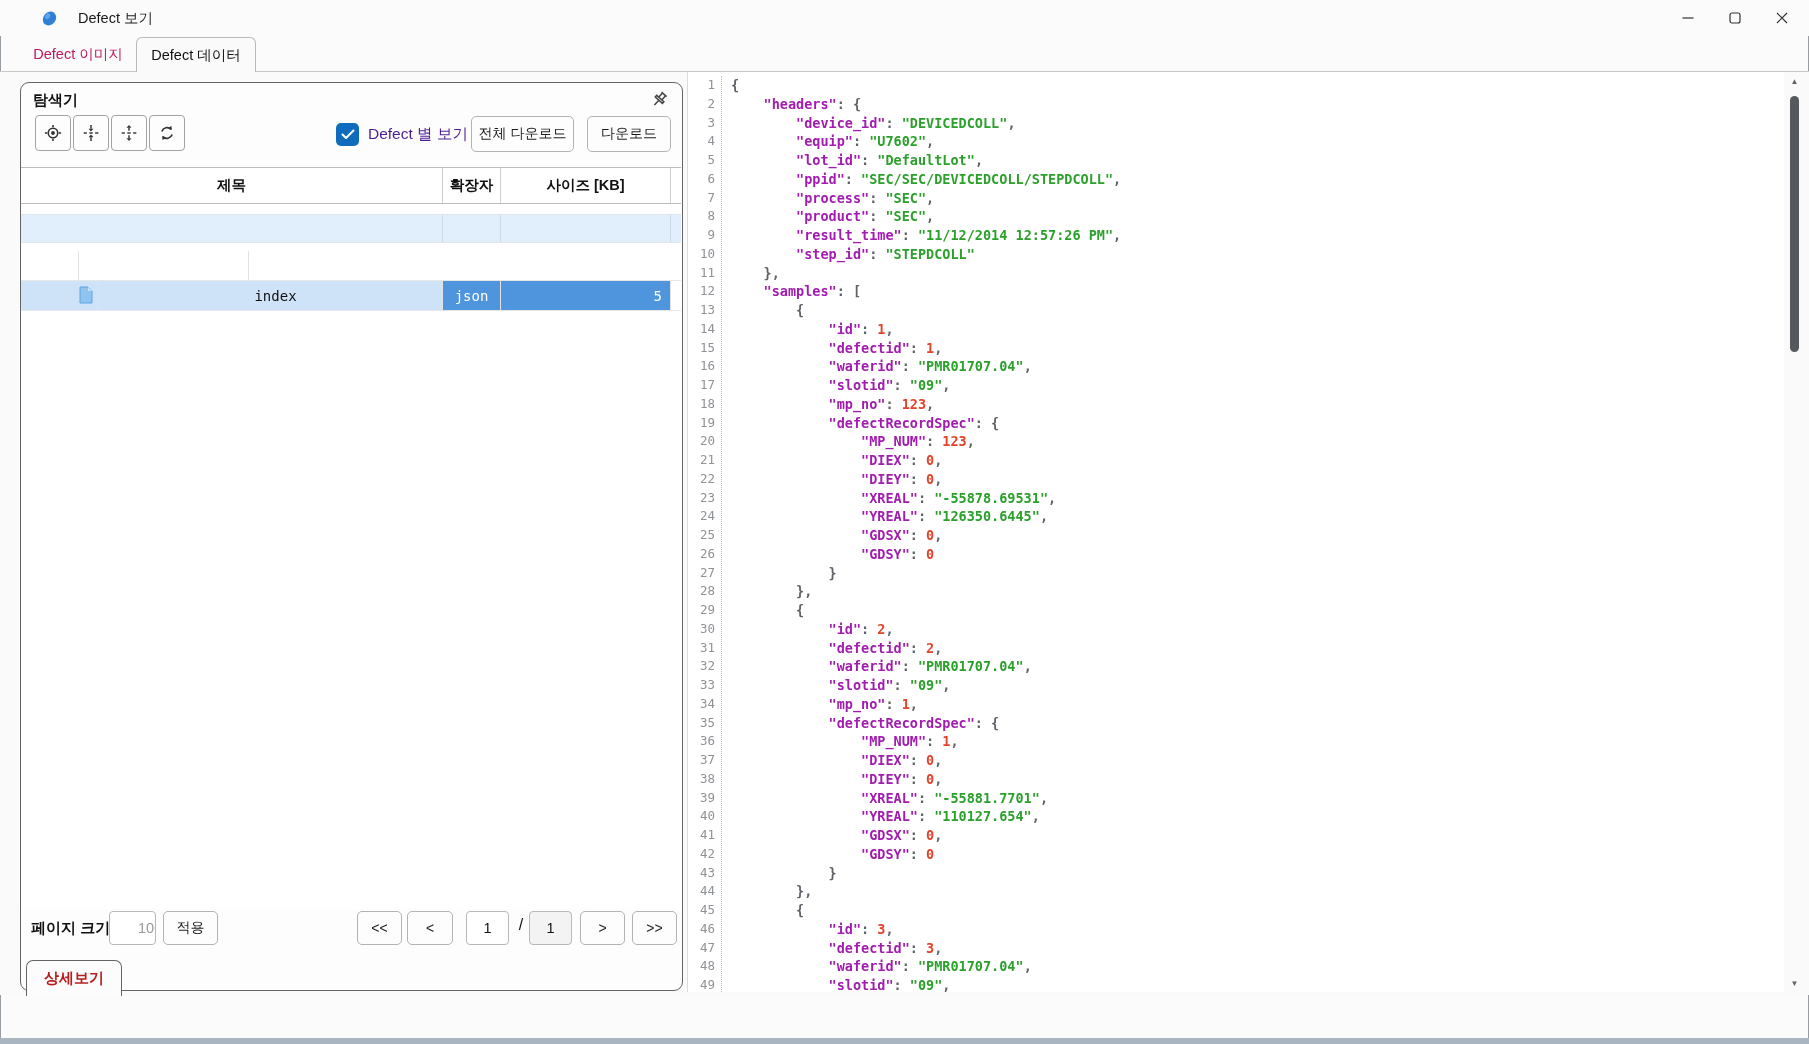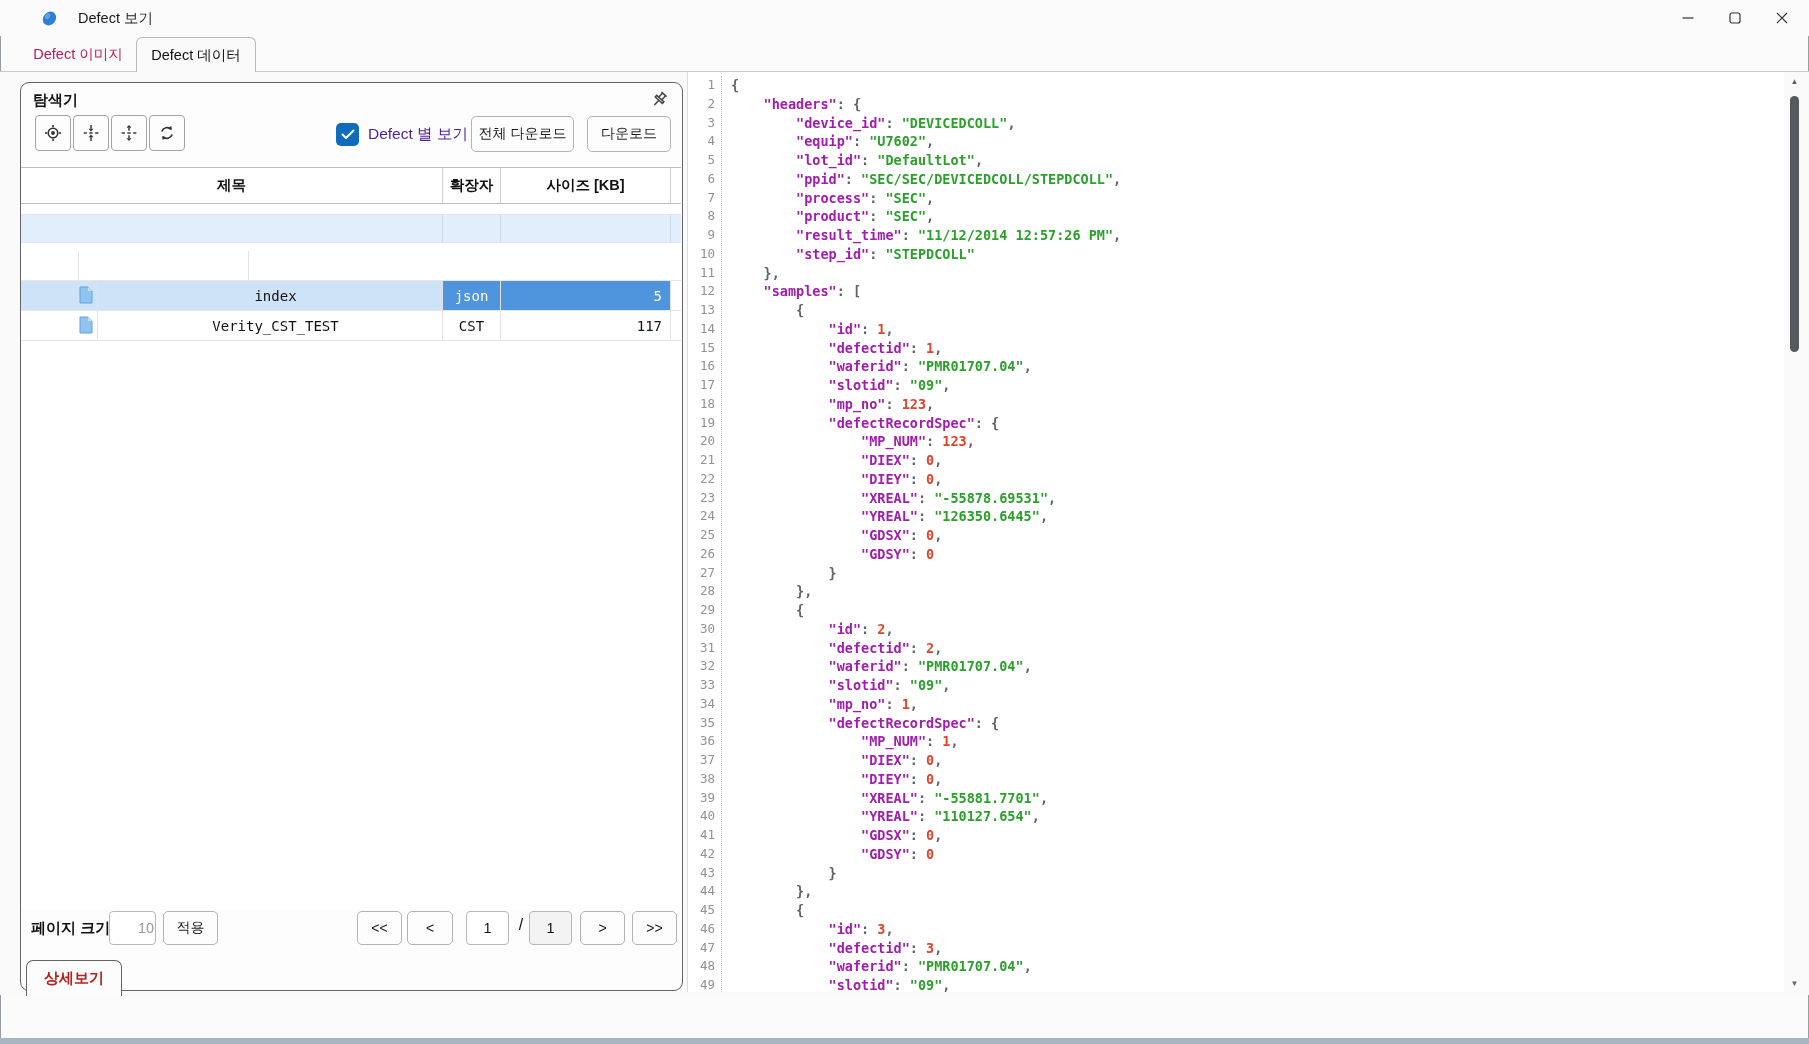--- a/index.html
+++ b/index.html
@@ -220,35 +220,20 @@
                 </svg>
             </span>
             <span class="child-indent"></span>
             <span class="cell-text">index</span>
           </div>
           <div class="td c2 sel-strong">json</div>
           <div class="td c3 sel-strong">5</div>
           <div class="td c4"></div>
         </div>
 
-        <div class="trow child" style="top:144px">
-          <div class="td c1">
-            <span class="icon-file">
-              <svg width="14" height="18" viewBox="0 0 14 18">
-                  <path d="M1 1 h8 l4 4 v12 H1 z" fill="#8fc3f0" stroke="#5fa4de" stroke-width="1"></path>
-                  <path d="M9 1 l4 4 h-4 z" fill="#cbe3f9"></path>
-                </svg>
-            </span>
-            <span class="child-indent"></span>
-            <span class="cell-text">Verity_CST_TEST</span>
-          </div>
-          <div class="td c2">CST</div>
-          <div class="td c3">117</div>
-          <div class="td c4"></div>
-        </div>
       </div>
 
       <span class="pager-label">페이지 크기</span>
       <input class="pg-input in-pagesize" value="1000" style="">
       <button class="btn btn-apply">적용</button>
       <button class="btn btn-first">&lt;&lt;</button>
       <button class="btn btn-prev">&lt;</button>
       <input class="pg-input in-curpage" value="1" style="">
       <span class="pg-sep">/</span>
       <input class="pg-input in-total" readonly="" value="1" style="">

